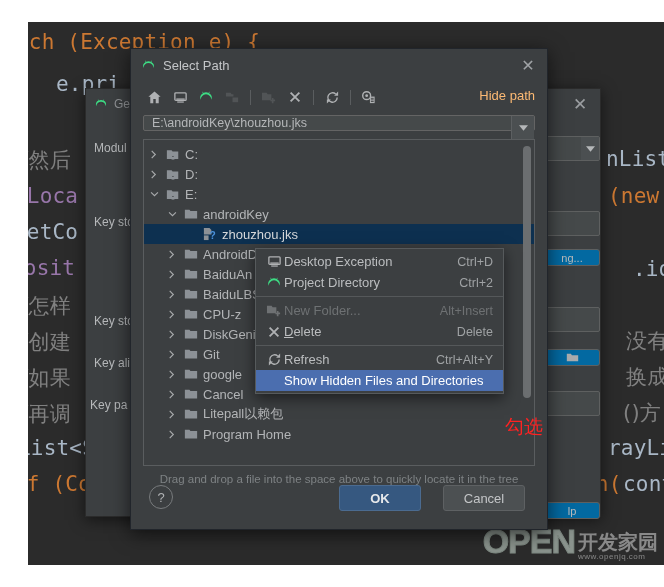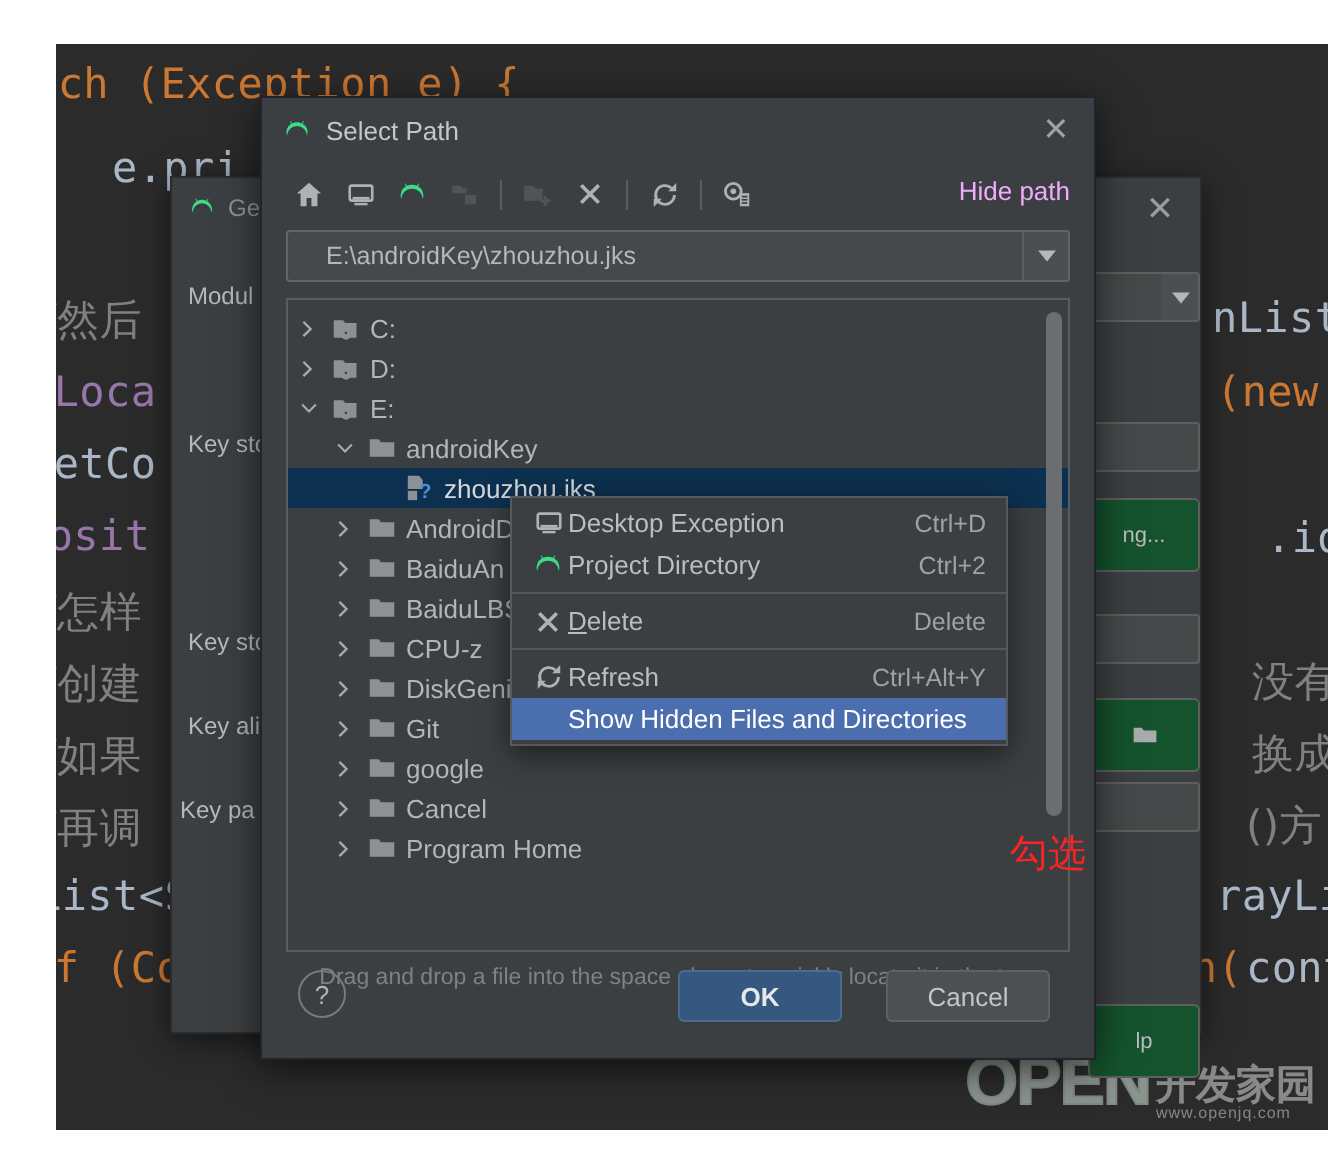--- a/index.html
+++ b/index.html
@@ -55,21 +55,21 @@
   }
   .gen-body { position: relative; height: calc(100% - 30px); }
   .gen-label {
     position: absolute; left: 8px; color: #b6b8ba; font-size: 12px; white-space: nowrap;
   }
   .gen-field {
     position: absolute; height: 25px; background: #45494a;
     border: 1px solid #5e6060; border-radius: 2px;
   }
   .gen-btn {
-    position: absolute; height: 37px; background: #14532d; border: 1px solid #5e6060;
+    position: absolute; height: 17px; background: #0369a1; border: 1px solid #5e6060;
     border-radius: 3px; color: #bbbbbb; font-size: 11px;
     display: flex; align-items: center; justify-content: center;
   }
   .gen-combo-arrow {
     position:absolute; width:18px; height:23px; background:#4b4f51;
     display:flex; align-items:center; justify-content:center; color:#bbb; font-size:8px;
   }
 
   
   .sp-dialog {
@@ -89,26 +89,26 @@
     height: 32px; display: flex; align-items: center; padding: 0 10px; gap: 0px;
     position: relative;
   }
   .tbi {
     width: 26px; height: 24px; display: flex; align-items: center; justify-content: center;
     color: #afb1b3;
   }
   .tbi.disabled { opacity: .42; }
   .tb-sep { width: 1px; height: 15px; background: #5a5d5f; margin: 0 5px; }
   .hide-path {
-    position: absolute; right: 12px; top: 7px; color: #f0abfc; font-size: 13px;
+    position: absolute; right: 12px; top: 7px; color: #fdba74; font-size: 13px;
   }
   .sp-pathrow { padding: 2px 12px 8px 12px; }
   .sp-path {
-    position: relative; height: 26px; background: #45494a;
-    border: 1px solid #646464; border-radius: 2px; display: flex; align-items: center; padding-left: 11px;
+    position: relative; height: 16px; background: #45494a;
+    border: 1px solid #646464; border-radius: 2px; display: flex; 
   }
   .sp-path-text { color: #b5b7b9; font-size: 12.5px; padding-left: 8px; }
   .sp-path-arrow {
     position: absolute; right: 0; top: 0; width: 23px; height: 24px; background: #4b4f51;
     border-left: 1px solid #5c5f61; display: flex; align-items: center; justify-content: center;
   }
   .sp-tree-wrap {
     position: relative; margin: 0 12px; height: 327px; background: #3c3f41;
     border: 1px solid #5a5d5f; overflow: hidden;
   }
@@ -515,20 +515,33 @@
             <span class="arrow">
               <svg width="7" height="9" viewBox="0 0 7 10">
                 <path fill="none" stroke="#a8aaac" stroke-width="1.3" d="M1.5 1 5.5 5 1.5 9"></path>
               </svg>
             </span>
             <span class="fico">
               <svg width="14" height="12" viewBox="0 0 16 13">
                 <path fill="#8c9196" d="M1 1.5h5.2l1.2 1.7H15v8.3H1z"></path>
               </svg>
             </span>
+            <span>Litepall以赖包</span>
+          </div>
+          <div class="tnode" style="padding-left: 24px;">
+            <span class="arrow">
+              <svg width="7" height="9" viewBox="0 0 7 10">
+                <path fill="none" stroke="#a8aaac" stroke-width="1.3" d="M1.5 1 5.5 5 1.5 9"></path>
+              </svg>
+            </span>
+            <span class="fico">
+              <svg width="14" height="12" viewBox="0 0 16 13">
+                <path fill="#8c9196" d="M1 1.5h5.2l1.2 1.7H15v8.3H1z"></path>
+              </svg>
+            </span>
             <span>Program Home</span>
           </div>
           <div class="tnode" style="padding-left: 24px;"></div>
         </div>
       <div class="tscroll"></div>
     </div>
 
     <div class="sp-hint">Drag and drop a file into the space above to quickly locate it in the tree</div>
 
     <div class="sp-footer">
@@ -555,20 +568,30 @@
           <svg width="16" height="16" viewBox="0 0 24 24">
             <path fill="#3ddc84" d="M4 16h16a8 8 0 0 0-16 0zM7.5 6.2 6.6 4.7a.4.4 0 0 1 .7-.4l.9 1.6A9.3 9.3 0 0 1 12 5c1.4 0 2.7.3 3.8.9l.9-1.6a.4.4 0 0 1 .7.4l-.9 1.5A7.9 7.9 0 0 1 20 16H4a7.9 7.9 0 0 1 3.5-9.8z"></path>
             <circle cx="8.7" cy="11.2" r=".9" fill="#3c3f41"></circle>
             <circle cx="15.3" cy="11.2" r=".9" fill="#3c3f41"></circle>
           </svg>
         </span>
         <span class="mi-lbl">Project Directory</span>
         <span class="mi-key">Ctrl+2</span>
       </div>
       <div class="msep"></div>
+      <div class="mi disabled">
+        <span class="mi-ico">
+          <svg width="16" height="15" viewBox="0 0 17 16">
+            <path fill="#6e7173" d="M1 3h5l1 1.5h4V11H1z"></path>
+            <path fill="#6e7173" d="M11.5 8.5h1.8v1.7H15v1.8h-1.7V14h-1.8v-1.9H10v-1.8h1.6z"></path>
+          </svg>
+        </span>
+        <span class="mi-lbl">New Folder...</span>
+        <span class="mi-key">Alt+Insert</span>
+      </div>
       <div class="mi">
         <span class="mi-ico">
           <svg width="14" height="14" viewBox="0 0 16 16">
             <path stroke="#afb1b3" stroke-width="2.1" d="M3 3l10 10M13 3L3 13"></path>
           </svg>
         </span>
         <span class="mi-lbl"><u>D</u>elete</span>
         <span class="mi-key">Delete</span>
       </div>
       <div class="msep"></div>

